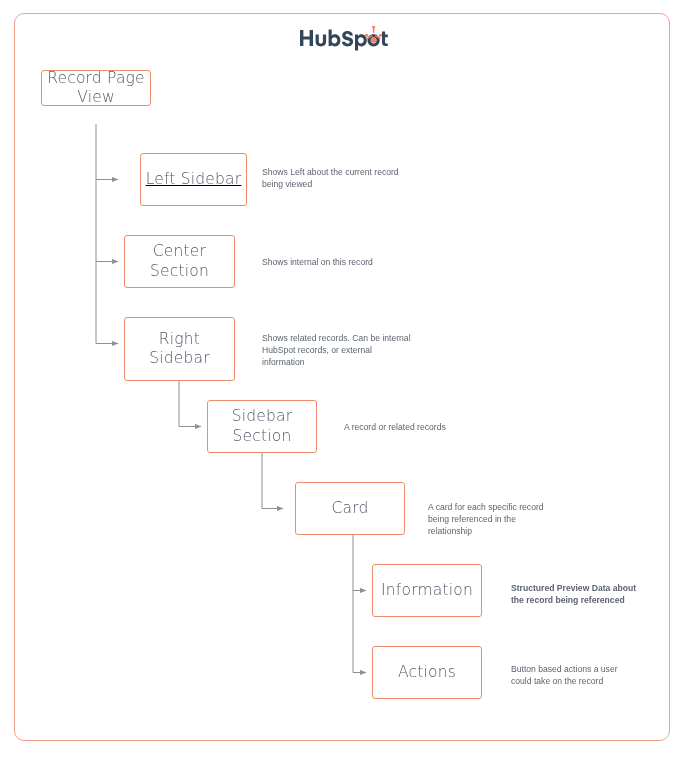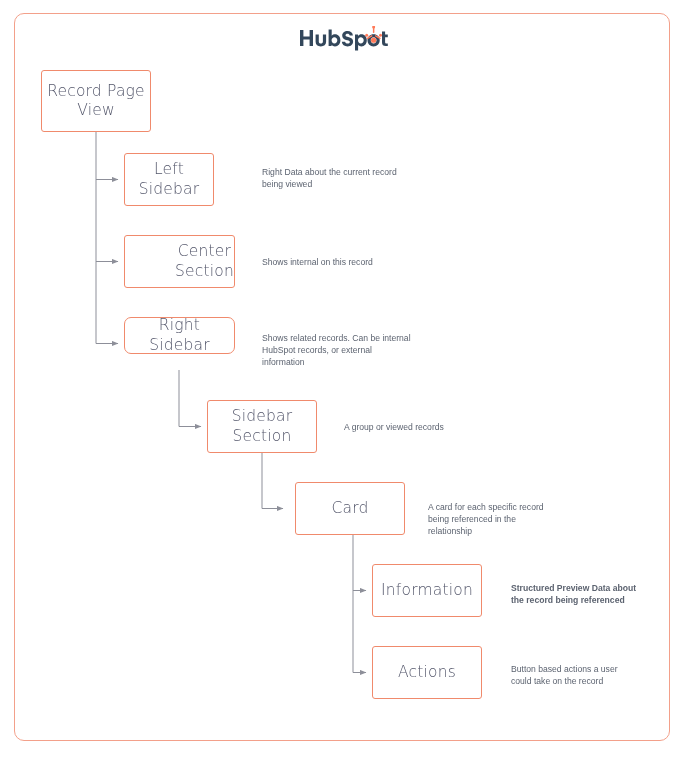--- a/index.html
+++ b/index.html
@@ -141,46 +141,46 @@
 
       <path d="M353,535 L353,672.5"></path>
 
       <path d="M353,590.5 L366,590.5" marker-end="url(#arrow)"></path>
 
       <path d="M353,672.5 L366,672.5" marker-end="url(#arrow)"></path>
     </g>
   </svg>
 
   <div id="nodes-layer">
-      <div class="node" style="left: 41px; top: 70px; width: 110px; height: 62px;">
+      <div class="node" style="left: 41px; top: 70px; width: 110px; height: 36px;">
         <div class="node-label">Record Page
 View</div>
       </div>
-      <div class="node" style="left: 124px; top: 153px; width: 90px; height: 53px;">
+      <div class="node" style="left: 140px; top: 153px; width: 107px; height: 53px; text-decoration: underline;">
         <div class="node-label">Left Sidebar</div>
       </div>
-      <div class="annotation" style="left: 262px; top: 166px;">Right Data about the current record
+      <div class="annotation" style="left: 262px; top: 166px;">Shows Left about the current record
 being viewed</div>
-      <div class="node" style="left: 124px; top: 235px; width: 111px; height: 53px; justify-content: flex-end;">
+      <div class="node" style="left: 124px; top: 235px; width: 111px; height: 53px;">
         <div class="node-label">Center
 Section</div>
       </div>
       <div class="annotation" style="left: 262px; top: 256px;">Shows internal on this record</div>
-      <div class="node" style="left: 124px; top: 317px; width: 111px; height: 37px; border-radius: 7px;">
+      <div class="node" style="left: 124px; top: 317px; width: 111px; height: 64px;">
         <div class="node-label">Right
 Sidebar</div>
       </div>
       <div class="annotation" style="left: 262px; top: 332px;">Shows related records. Can be internal
 HubSpot records, or external
 information</div>
       <div class="node" style="left: 207px; top: 400px; width: 110px; height: 53px;">
         <div class="node-label">Sidebar
 Section</div>
       </div>
-      <div class="annotation" style="left: 344px; top: 421px;">A group or viewed records</div>
+      <div class="annotation" style="left: 344px; top: 421px;">A record or related records</div>
       <div class="node" style="left: 295px; top: 482px; width: 110px; height: 53px;">
         <div class="node-label">Card</div>
       </div>
       <div class="annotation" style="left: 428px; top: 490px; margin-top: 11px;">A card for each specific record
 being referenced in the
 relationship</div>
       <div class="node" style="left: 372px; top: 564px; width: 110px; height: 53px;">
         <div class="node-label">Information</div>
       </div>
       <div class="annotation" style="left: 511px; top: 582px; font-weight: bold;">Structured Preview Data about

